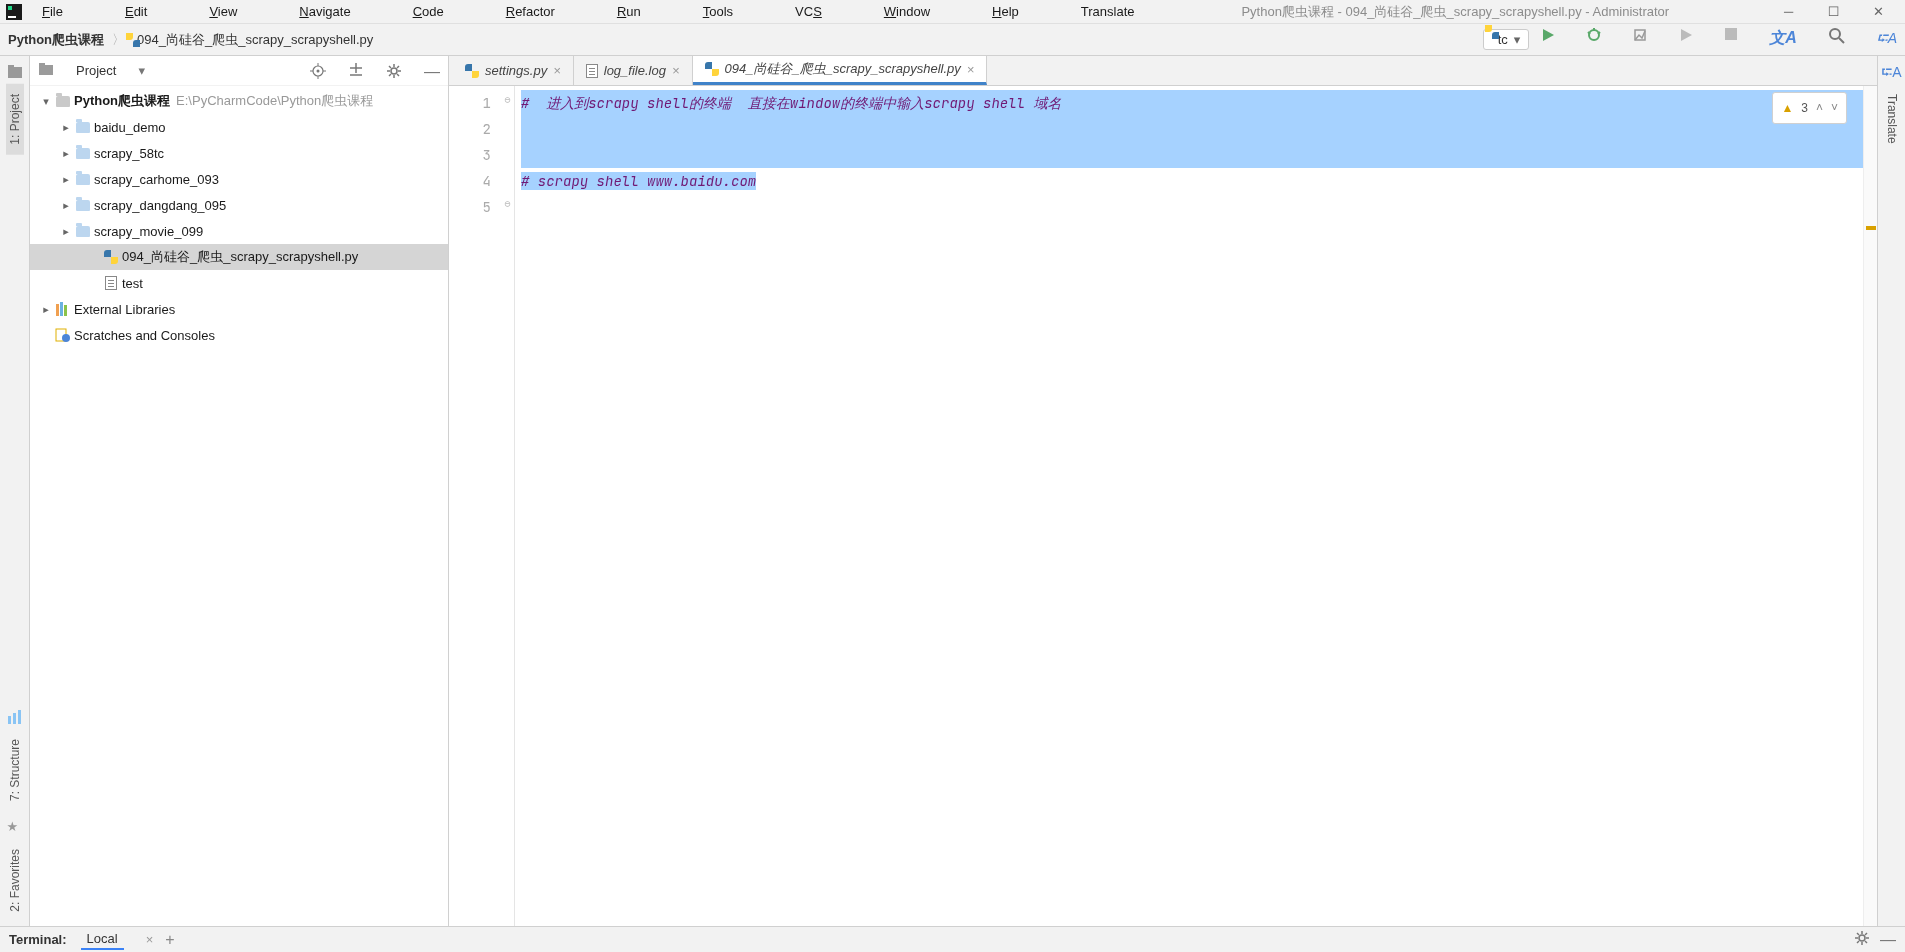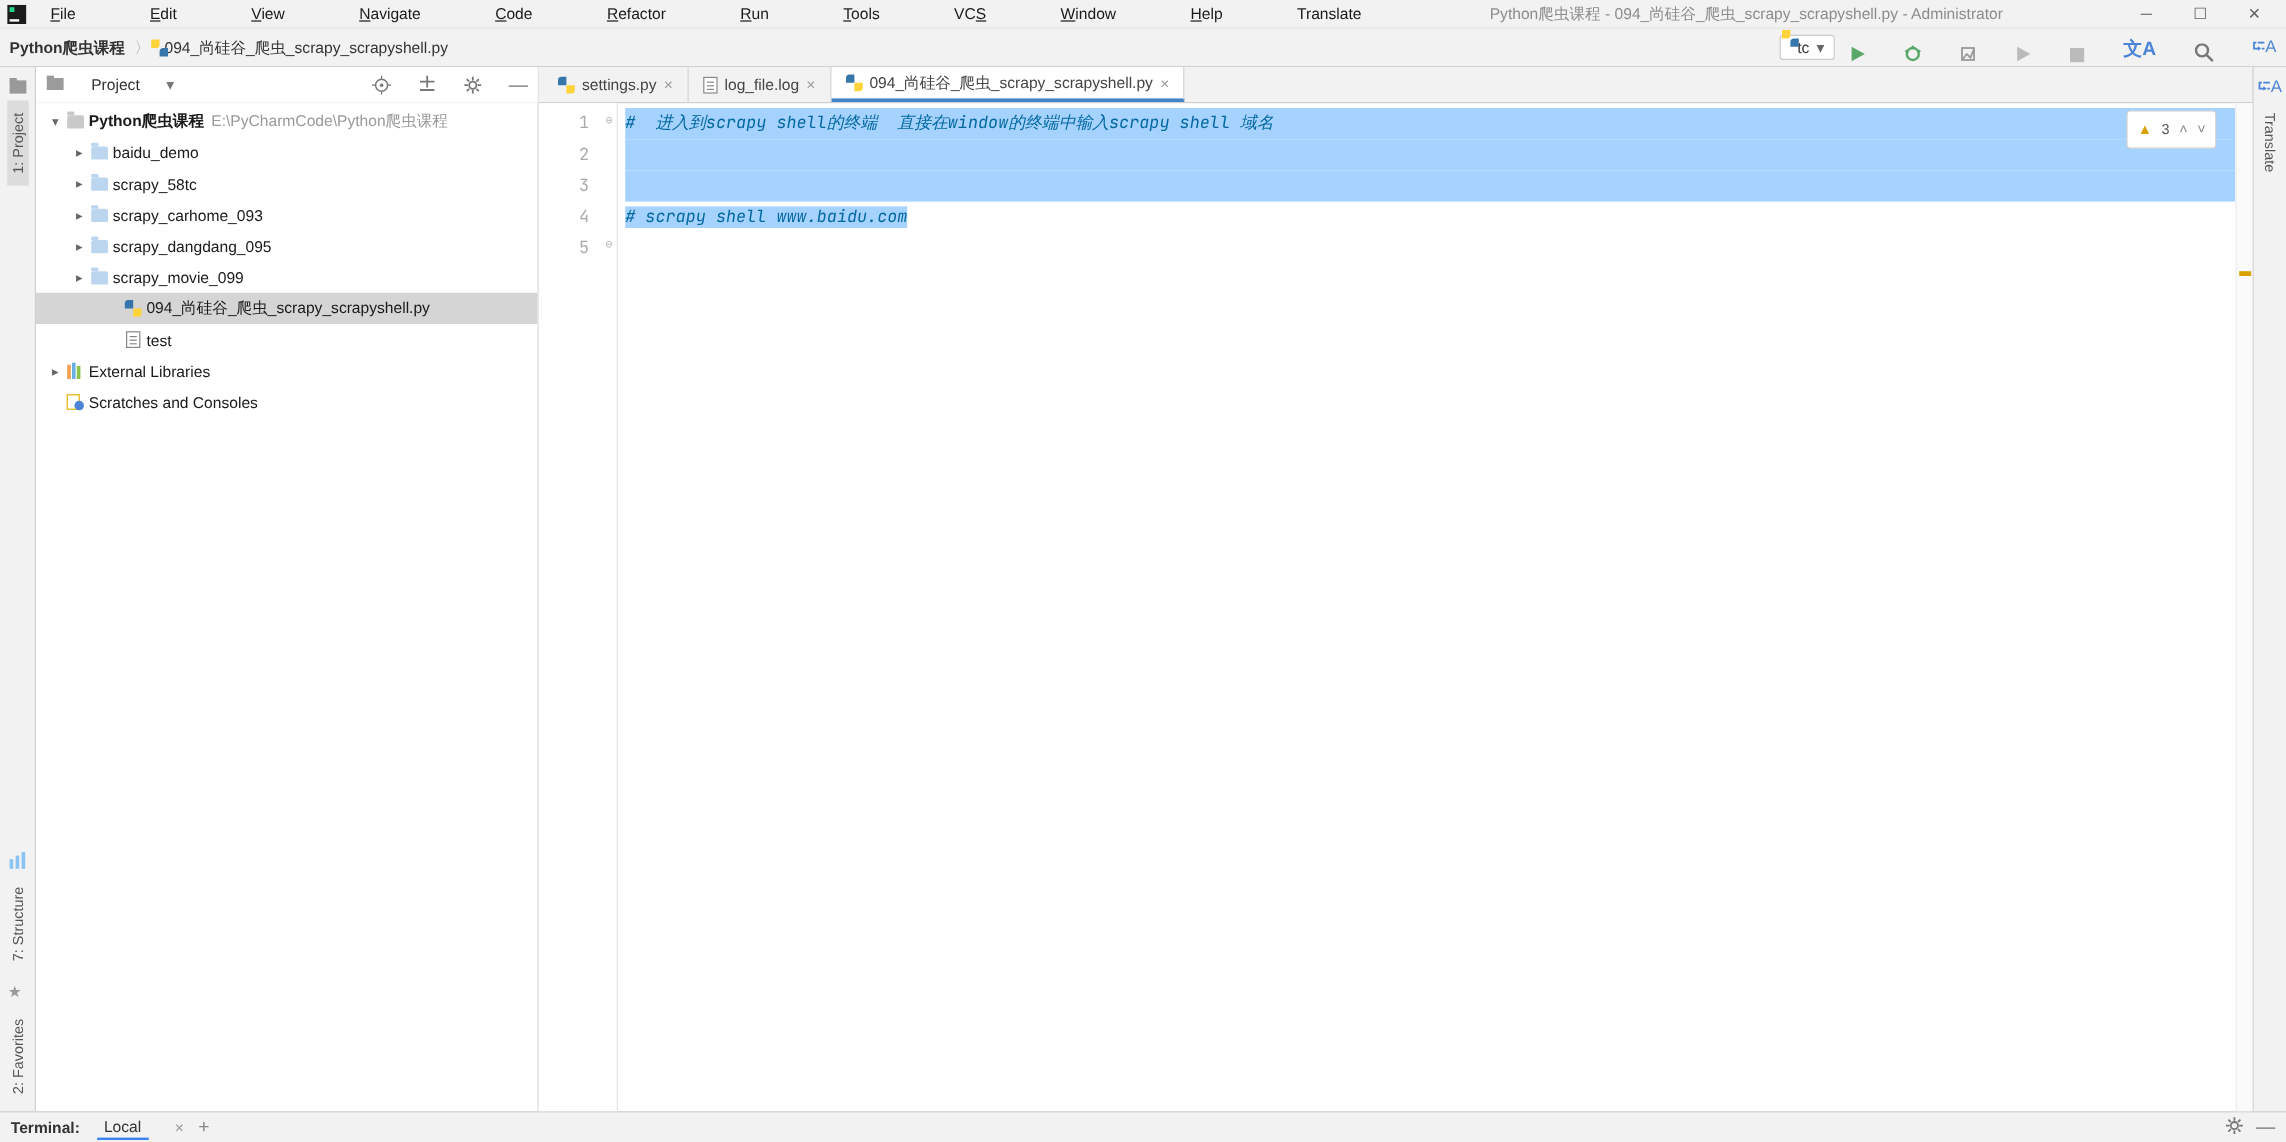--- a/index.html
+++ b/index.html
@@ -55,21 +55,21 @@
 .crumb { display: flex; align-items: center; gap: 4px; }
 .crumb .sep { color: #aaa; margin: 0 4px; }
 .crumb .bold { font-weight: 600; }
 .navrow .spacer { flex: 1; }
 .run-config {
   display: flex; gap: 6px;
   border: 1px solid #ccc; border-radius: 3px;
   padding: 2px 8px; margin-right: 6px;
   background: #fff;
 }
-.tool-icons { display: flex; align-items: flex-end; gap: 32px; margin-left: 6px; color: #888; }
+.tool-icons { display: flex; align-items: flex-start; gap: 32px; margin-left: 6px; color: #888; font-style: italic; }
 .tool-icons svg, .tool-icons span { display:block; }
 
 .main {
   flex: 1;
   display: flex;
   min-height: 0;
 }
 .left-rail {
   width: 30px;
   background: #f2f2f2;
@@ -165,20 +165,21 @@
   padding-left: 4px;
 }
 .etab {
   display: flex; align-items:center; gap:6px;
   padding: 0 12px;
   border-right: 1px solid #d0d0d0;
   font-size: 13px;
   color: #444;
   background:#f2f2f2;
   position: relative;
+  font-style: italic;
 }
 .etab.active {
   background: #fff;
   border-bottom: 3px solid #4083c9;
 }
 .etab .close { color:#999; font-size:13px; }
 .editor-body {
   flex: 1;
   display: flex;
   position: relative;
@@ -206,21 +207,21 @@
 }
 .code {
   flex:1;
   padding: 4px 0 0 0;
   line-height: 26px;
   position: relative;
   overflow: hidden;
 }
 .code-line { height:26px; white-space: pre; padding-left:6px; }
 .sel { background: #a6d2ff; }
-.comment { color:#0369a1; font-style: italic; }
+.comment { color:#701a75; font-style: italic; }
 .inspect-box {
   position:absolute; right:16px; top:6px;
   background:#fff; border:1px solid #d0d0d0; border-radius:3px;
   padding:2px 8px; display:flex; align-items:center; gap:8px;
   font-family: "Segoe UI", sans-serif; font-size:12px; color:#555;
   font-style: normal;
 }
 .inspect-box .warn-ico { color:#d9a100; }
 .inspect-box .chev { color:#888; }
 .edscroll {

